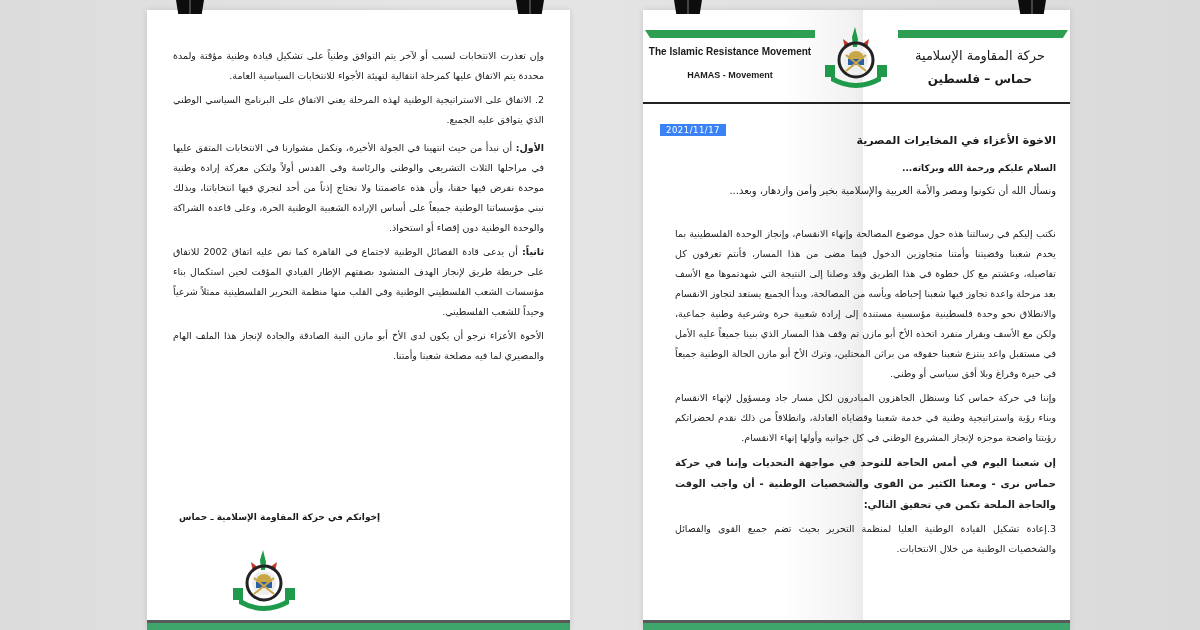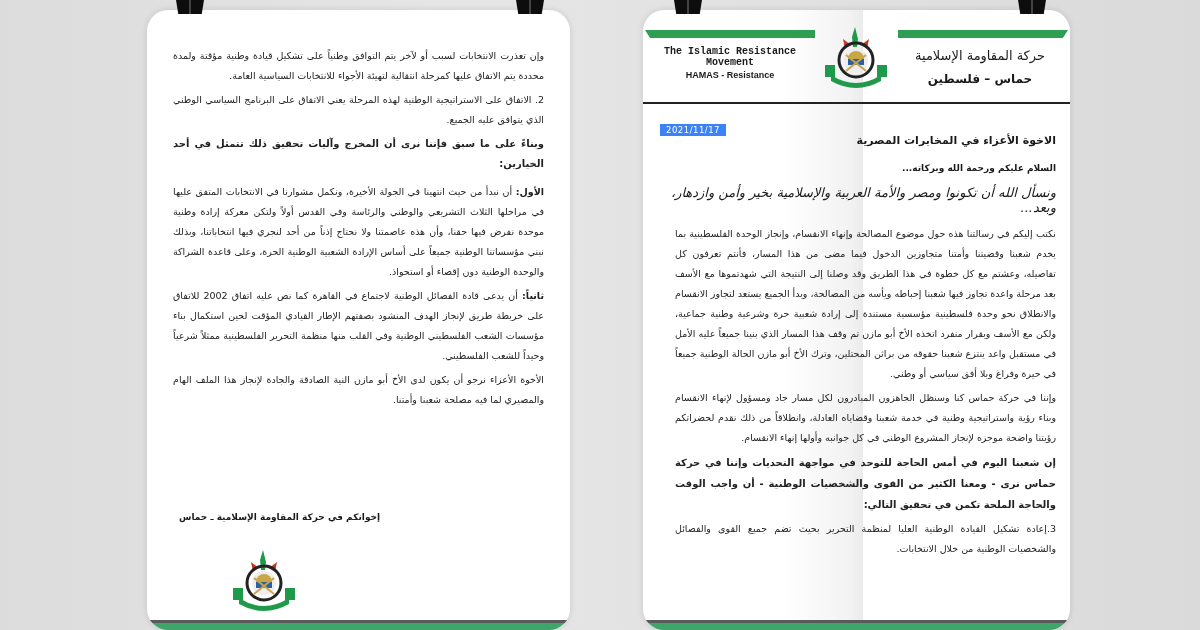--- a/index.html
+++ b/index.html
@@ -10,21 +10,20 @@
     font-family: "DejaVu Sans", sans-serif;
     color: #1a1a1a;
   }
   .page {
     position: absolute;
     top: 10px;
     height: 620px;
     background: #fff;
     box-shadow: 0 0 6px rgba(0,0,0,0.12);
     overflow: hidden;
-    border-radius: 21px;
   }
   .page .fold {
     position: absolute; top: 0; bottom: 0;
     width: 80px;
     background: linear-gradient(90deg, rgba(255,255,255,0) 0%, rgba(0,0,0,0.05) 85%, rgba(0,0,0,0.08) 100%);
     pointer-events: none;
   }
   .page .footer-bar {
     position: absolute; left: 0; right: 0; bottom: 0; height: 10px;
     background: #3ea66a;
@@ -52,48 +51,47 @@
   .lp-content { position: absolute; left: 26px; right: 26px; top: 36px; }
   .lp-content p { margin-bottom: 4px; }
   .lp-closing { position: absolute; left: 0; right: 0; top: 458px; text-align: center; direction: rtl; font-size: 9px; font-weight: bold; }
   .lp-sign { position: absolute; left: 32px; top: 502px; direction: rtl; font-size: 9px; font-weight: bold; }
   .lp-logo { position: absolute; left: 82px; top: 538px; }
 
   
   .hdr { position: absolute; left: 0; right: 0; top: 0; height: 86px; }
   .hdr .bar-l { position: absolute; left: 2px; top: 20px; width: 170px; height: 8px; background: #2e9e52; clip-path: polygon(0 0,100% 0,100% 100%,3% 100%); }
   .hdr .bar-r { position: absolute; right: 2px; top: 20px; width: 170px; height: 8px; background: #2e9e52; clip-path: polygon(0 0,100% 0,97% 100%,0 100%); }
-  .hdr .en1 { position: absolute; left: 2px; top: 36px; width: 170px; text-align: center; font-family: Liberation Mono, monospace; font-weight: bold; font-size: 10px; }
+  .hdr .en1 { position: absolute; left: 2px; top: 36px; width: 170px; text-align: center; font-family: Liberation Sans, sans-serif; font-weight: bold; font-size: 10px; }
   .hdr .en2 { position: absolute; left: 2px; top: 60px; width: 170px; text-align: center; font-family: "Liberation Sans", sans-serif; font-weight: bold; font-size: 9px; }
   .hdr .ar1 { position: absolute; right: 10px; top: 38px; width: 160px; text-align: center; direction: rtl; font-weight: normal; font-size: 13px; }
   .hdr .ar2 { position: absolute; right: 10px; top: 62px; width: 160px; text-align: center; direction: rtl; font-weight: bold; font-size: 12px; }
   .hdr .logo { position: absolute; left: 178px; top: 10px; }
   .hdr-rule { position: absolute; left: 0; right: 0; top: 92px; height: 2px; background: #222; }
 
   .date-badge {
     position: absolute; left: 17px; top: 114px;
     background: #3b82f6; color: #fff; font-size: 8.5px; letter-spacing: 0.5px;
     padding: 1px 6px; font-family: "DejaVu Sans", sans-serif;
   }
   .rp-title { position: absolute; right: 14px; top: 124px; direction: rtl; font-size: 11px; font-weight: bold; }
   .rp-greeting { position: absolute; right: 14px; top: 153px; direction: rtl; font-size: 9px; font-weight: bold; }
-  .rp-wish { position: absolute; right: 14px; top: 175px; direction: rtl; font-size: 13px; font-style: italic; }
+  .rp-wish { position: absolute; right: 14px; top: 175px; direction: rtl; font-size: 10px; }
   .rp-content { position: absolute; left: 32px; right: 14px; top: 214px; }
   .rp-content p { margin-bottom: 4px; }
   .rp-content p.bold { font-size: 10px; line-height: 21px; }
 </style>
 </head>
 <body>
 
 <div class="page" id="page-left">
 
   <div class="lp-content body-text">
     <p>وإن تعذرت الانتخابات لسبب أو لآخر يتم التوافق وطنياً على تشكيل قيادة وطنية مؤقتة ولمدة محددة يتم الاتفاق عليها كمرحلة انتقالية لتهيئة الأجواء للانتخابات السياسية العامة.</p>
     <p>2. الاتفاق على الاستراتيجية الوطنية لهذه المرحلة يعني الاتفاق على البرنامج السياسي الوطني الذي يتوافق عليه الجميع.</p>
-    <p class="bold" style="font-size:10px;">وبناءً على ما سبق فإننا نرى أن المخرج وآليات تحقيق ذلك تتمثل في أحد الخيارين:</p>
     <p style="margin-top:8px;"><span class="bold">الأول:</span><span> أن نبدأ من حيث انتهينا في الجولة الأخيرة، ونكمل مشوارنا في الانتخابات المتفق عليها في مراحلها الثلاث التشريعي والوطني والرئاسة وفي القدس أولاً ولتكن معركة إرادة وطنية موحدة نفرض فيها حقنا، وأن هذه عاصمتنا ولا نحتاج إذناً من أحد لنجري فيها انتخاباتنا، وبذلك نبني مؤسساتنا الوطنية جميعاً على أساس الإرادة الشعبية الوطنية الحرة، وعلى قاعدة الشراكة والوحدة الوطنية دون إقصاء أو استحواذ.</span></p>
     <p><span class="bold">ثانياً:</span><span> أن يدعى قادة الفصائل الوطنية لاجتماع في القاهرة كما نص عليه اتفاق 2002 للاتفاق على خريطة طريق لإنجاز الهدف المنشود بصفتهم الإطار القيادي المؤقت لحين استكمال بناء مؤسسات الشعب الفلسطيني الوطنية وفي القلب منها منظمة التحرير الفلسطينية ممثلاً شرعياً وحيداً للشعب الفلسطيني.</span></p>
     <p>الأخوة الأعزاء نرجو أن يكون لدى الأخ أبو مازن النية الصادقة والجادة لإنجاز هذا الملف الهام والمصيري لما فيه مصلحة شعبنا وأمتنا.</p>
   </div>
 
   <div class="lp-sign">إخوانكم في حركة المقاومة الإسلامية ـ حماس</div>
 
   <div class="lp-logo">
     <svg width="70" height="66" viewBox="0 0 70 66">
       <path d="M34 2 L37 14 L36 22 L32 22 L31 12 Z" fill="#1f9a4a"></path>
@@ -116,21 +114,21 @@
 <div class="clip" style="left:176px;"></div>
 <div class="clip" style="left:516px;"></div>
 
 <div class="page" id="page-right">
   <div class="fold" style="left:140px;"></div>
 
   <div class="hdr">
     <div class="bar-l"></div>
     <div class="bar-r"></div>
     <div class="en1">The Islamic Resistance Movement</div>
-    <div class="en2">HAMAS - Resistance</div>
+    <div class="en2">HAMAS - Movement</div>
     <div class="ar1">حركة المقاومة الإسلامية</div>
     <div class="ar2">حماس – فلسطين</div>
     <div class="logo">
       <svg width="70" height="76" viewBox="0 0 70 66">
         <path d="M34 2 L37 14 L36 22 L32 22 L31 12 Z" fill="#1f9a4a"></path>
         <path d="M22 14 L30 20 L24 24 Z" fill="#c0392b"></path>
         <path d="M48 14 L40 20 L46 24 Z" fill="#c0392b"></path>
         <circle cx="35" cy="35" r="17" fill="none" stroke="#222" stroke-width="3"></circle>
         <circle cx="35" cy="35" r="12" fill="#eee"></circle>
         <path d="M27 34 A8 8 0 0 1 43 34 Z" fill="#c9a646"></path>

